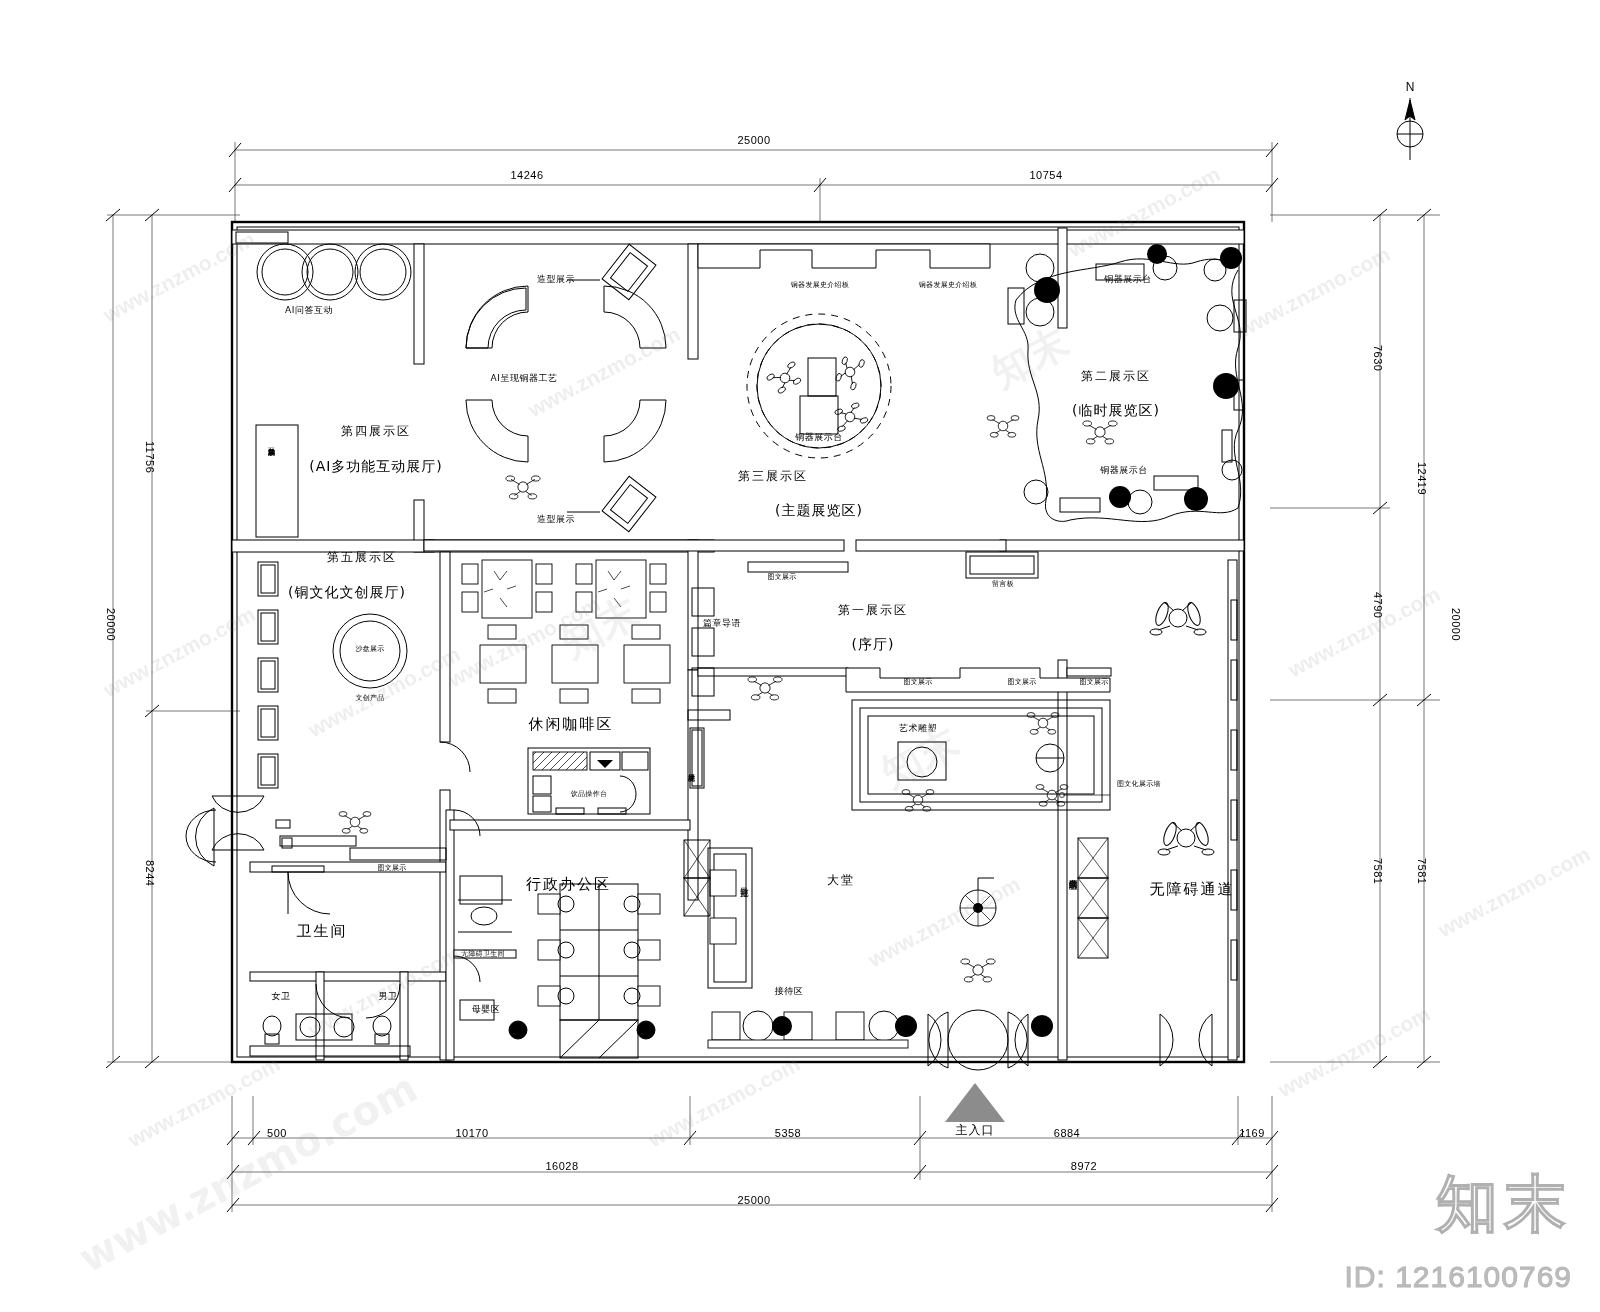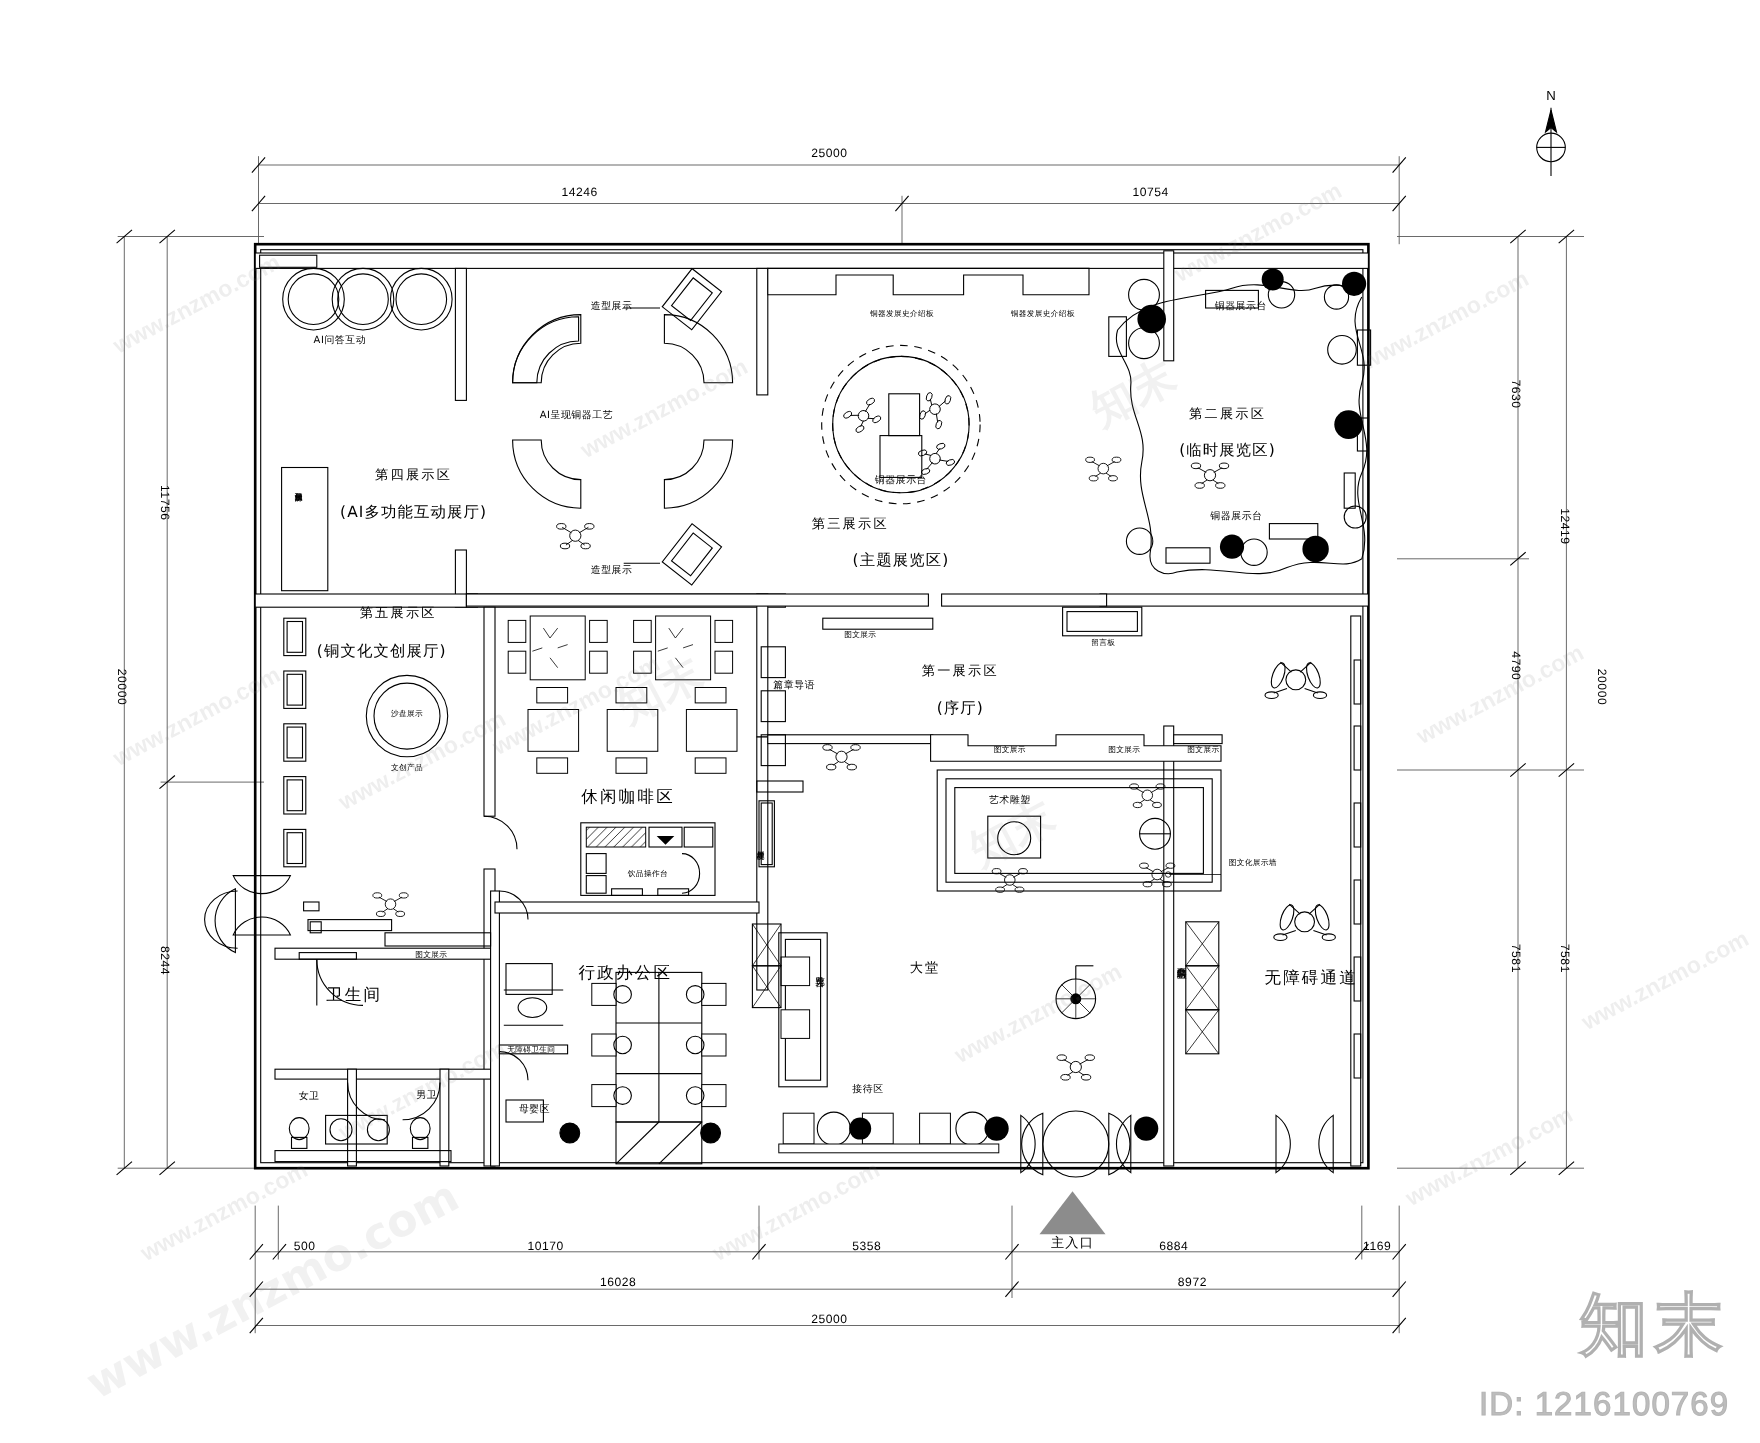--- a/index.html
+++ b/index.html
@@ -727,21 +727,21 @@
   <div class="lbl lbl-dim vert-s" style="left:143px; top:860px;">8244</div>
 
   <div class="lbl lbl-dim vert-s" style="left:1371px; top:345px;">7630</div>
   <div class="lbl lbl-dim vert-s" style="left:1371px; top:592px;">4790</div>
   <div class="lbl lbl-dim vert-s" style="left:1371px; top:858px;">7581</div>
   <div class="lbl lbl-dim vert-s" style="left:1415px; top:462px;">12419</div>
   <div class="lbl lbl-dim vert-s" style="left:1415px; top:858px;">7581</div>
   <div class="lbl lbl-dim vert-s" style="left:1449px; top:608px;">20000</div>
 
   <div class="lbl lbl-dim ctr" style="left:277px; top:1127px;">500</div>
-  <div class="lbl lbl-dim ctr" style="left:496px; top:1127px;">10170</div>
+  <div class="lbl lbl-dim ctr" style="left:472px; top:1127px;">10170</div>
   <div class="lbl lbl-dim ctr" style="left:788px; top:1127px;">5358</div>
   <div class="lbl lbl-dim ctr" style="left:1067px; top:1127px;">6884</div>
   <div class="lbl lbl-dim ctr" style="left:1252px; top:1127px;">1169</div>
   <div class="lbl lbl-dim ctr" style="left:562px; top:1160px;">16028</div>
   <div class="lbl lbl-dim ctr" style="left:1084px; top:1160px;">8972</div>
   <div class="lbl lbl-dim ctr" style="left:754px; top:1194px;">25000</div>
 
   <div class="lbl ctr" id="entlabel" style="left:975px; top:1124px;">主入口</div>
 
   <div class="lbl lbl-zone ctr" style="left:376px; top:425px;">第四展示区</div>
@@ -754,21 +754,21 @@
   <div class="lbl lbl-zone2 ctr" style="left:819px; top:502px;">(主题展览区)</div>
 
   <div class="lbl lbl-zone ctr" style="left:1116px; top:370px;">第二展示区</div>
   <div class="lbl lbl-zone2 ctr" style="left:1116px; top:402px;">(临时展览区)</div>
 
   <div class="lbl lbl-zone ctr" style="left:873px; top:604px;">第一展示区</div>
   <div class="lbl lbl-zone2 ctr" style="left:873px; top:636px;">(序厅)</div>
 
   <div class="lbl lbl-zone ctr" style="left:841px; top:874px;">大堂</div>
   <div class="lbl lbl-room ctr" style="left:571px; top:716px;">休闲咖啡区</div>
-  <div class="lbl lbl-room ctr" style="left:322px; top:896px;text-align:right;">卫生间</div>
+  <div class="lbl lbl-room ctr" style="left:322px; top:923px;text-align:right;">卫生间</div>
   <div class="lbl lbl-sm ctr" style="left:281px; top:991px;font-family:Liberation Serif, serif;">女卫</div>
   <div class="lbl lbl-sm ctr" style="left:388px; top:991px;">男卫</div>
   <div class="lbl lbl-xs ctr" style="left:483px; top:950px;">无障碍卫生间</div>
   <div class="lbl lbl-sm ctr" style="left:486px; top:1004px;">母婴区</div>
   <div class="lbl lbl-sm ctr" style="left:789px; top:986px;">接待区</div>
   <div class="lbl lbl-room ctr" style="left:1192px; top:881px;">无障碍通道</div>
   <div class="lbl lbl-sm vert" style="left:1068px; top:872px;">自助售票区</div>
   <div class="lbl lbl-sm vert" style="left:739px; top:880px;">导览台</div>
 
   <div class="lbl lbl-room" style="left:526px; top:874px; width:20px; text-align:center; line-height:1.35;">行政办公区</div>

